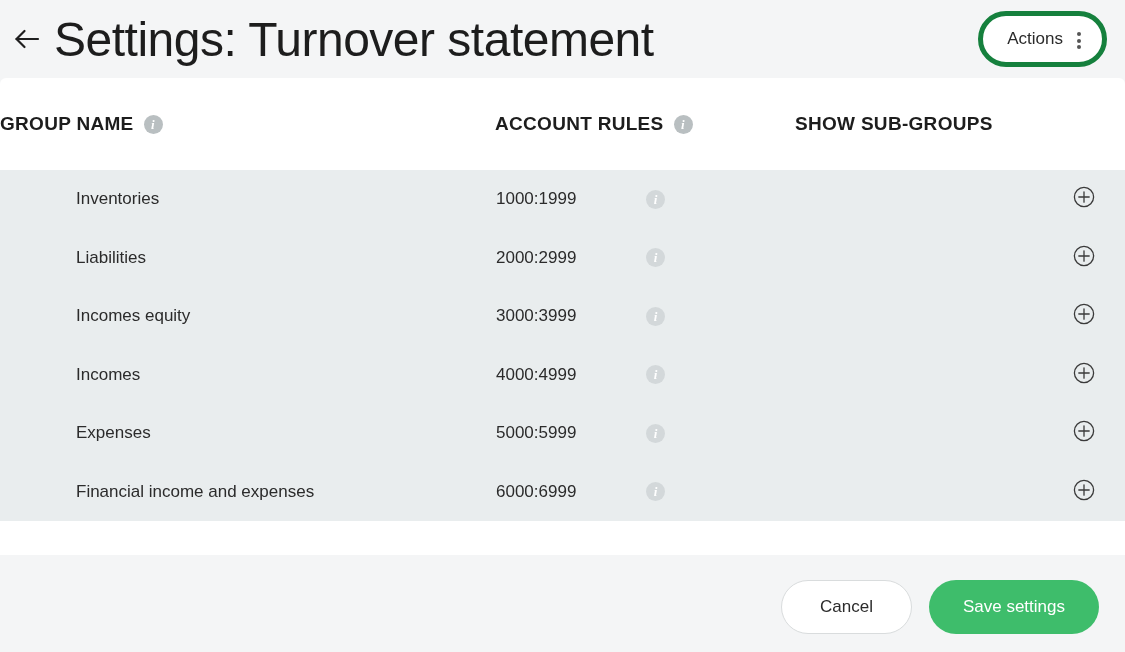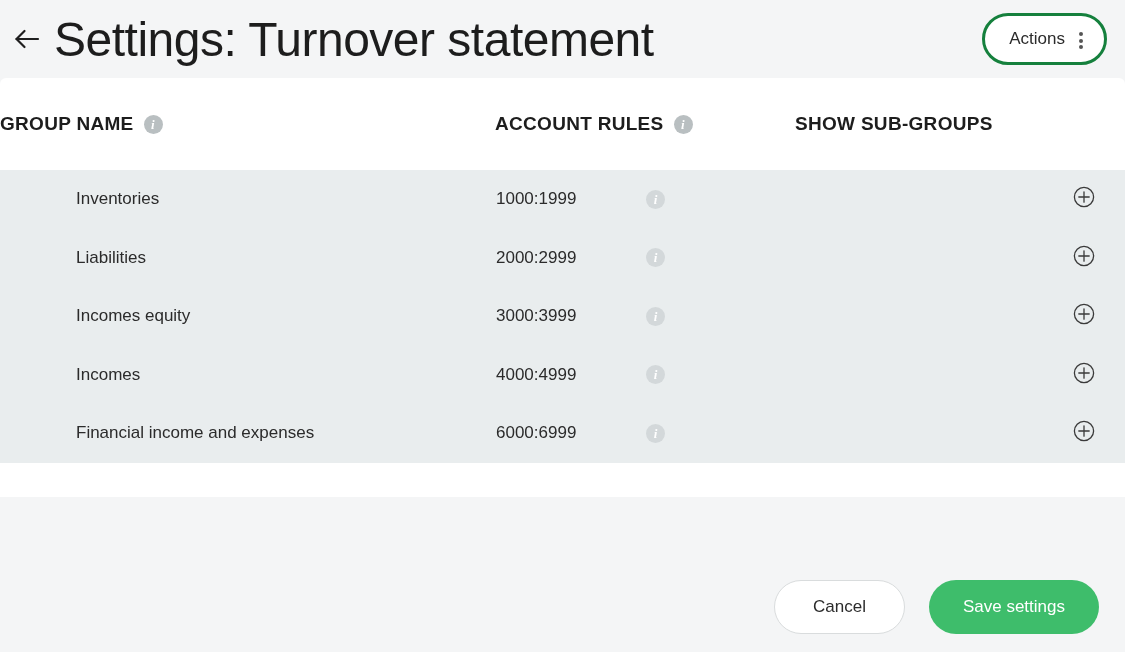--- a/index.html
+++ b/index.html
@@ -48,21 +48,21 @@
     margin-left: 10px;
     white-space: nowrap;
     flex: 0 0 auto;
   }
   .header-spacer { flex: 1 1 auto; }
 
   .actions-btn {
     display: flex;
     align-items: flex-end;
     gap: 14px;
-    border: 3px solid #15803d;
+    border: 5px solid #15803d;
     background: #ffffff;
     border-radius: 28px;
     padding: 13px 20px 13px 24px;
     font-size: 17px;
     color: #2b2b2b;
     cursor: pointer;
     flex: 0 0 auto;
   }
   .kebab {
     display: flex;
@@ -162,21 +162,21 @@
   
   .bottom-bar {
     position: absolute;
     left: 0;
     right: 0;
     bottom: 0;
     height: 90px;
     display: flex;
     align-items: center;
     justify-content: flex-end;
-    gap: 24px;
+    gap: 17px;
     padding-right: 26px;
     box-sizing: border-box;
     background: #f4f5f6;
   }
   .btn-cancel {
     border: 1px solid #d9dcdd;
     background: #ffffff;
     border-radius: 30px;
     font-size: 17px;
     color: #2b2b2b;
@@ -296,20 +296,35 @@
           <td class="c-plus">
             <span class="plus-icon">
               <svg width="22" height="22" viewBox="0 0 22 22" aria-hidden="true">
                 <circle cx="11" cy="11" r="9.6" fill="none" stroke="#3a3a3a" stroke-width="1.3"></circle>
                 <path d="M11 5.8 V16.2 M5.8 11 H16.2" stroke="#3a3a3a" stroke-width="1.3" stroke-linecap="round"></path>
               </svg>
             </span>
           </td>
         </tr>
         <tr>
+          <td class="c-name">Expenses</td>
+          <td class="c-rules">5000:5999</td>
+          <td class="c-info">
+            <span class="info-icon muted">i</span>
+          </td>
+          <td class="c-plus">
+            <span class="plus-icon">
+              <svg width="22" height="22" viewBox="0 0 22 22" aria-hidden="true">
+                <circle cx="11" cy="11" r="9.6" fill="none" stroke="#3a3a3a" stroke-width="1.3"></circle>
+                <path d="M11 5.8 V16.2 M5.8 11 H16.2" stroke="#3a3a3a" stroke-width="1.3" stroke-linecap="round"></path>
+              </svg>
+            </span>
+          </td>
+        </tr>
+        <tr>
           <td class="c-name">Financial income and expenses</td>
           <td class="c-rules">6000:6999</td>
           <td class="c-info">
             <span class="info-icon muted">i</span>
           </td>
           <td class="c-plus">
             <span class="plus-icon">
               <svg width="22" height="22" viewBox="0 0 22 22" aria-hidden="true">
                 <circle cx="11" cy="11" r="9.6" fill="none" stroke="#3a3a3a" stroke-width="1.3"></circle>
                 <path d="M11 5.8 V16.2 M5.8 11 H16.2" stroke="#3a3a3a" stroke-width="1.3" stroke-linecap="round"></path>

